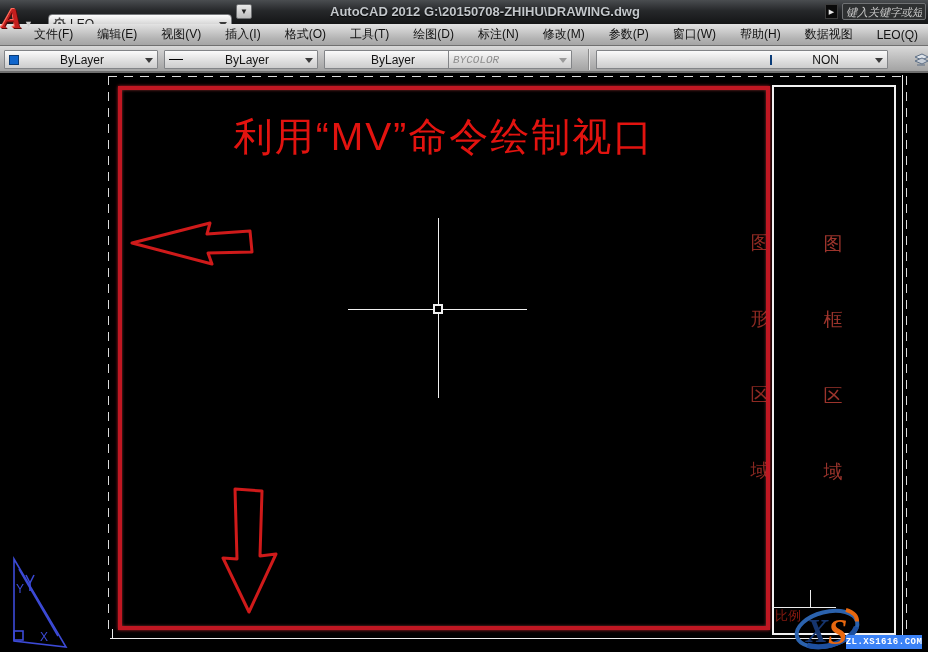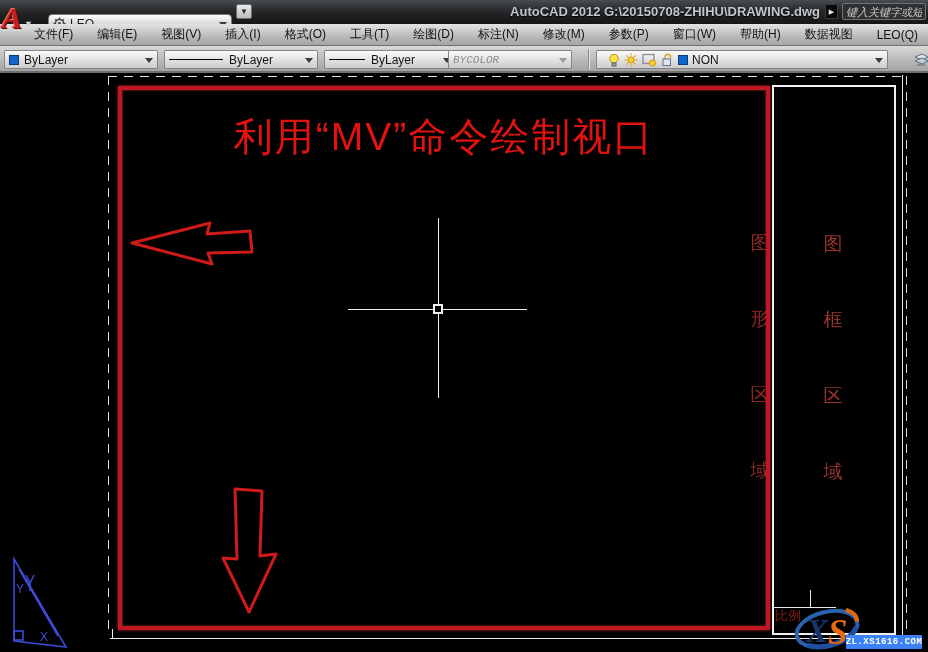--- a/index.html
+++ b/index.html
@@ -18,21 +18,21 @@
   .alogo .acaret{color:#cfcfcf;font-size:9px;margin:18px 0 0 2px;}
   .ws-combo{position:absolute;left:48px;top:14px;width:184px;height:19px;
     background:linear-gradient(180deg,#fdfdfd,#d9d9d9 50%,#c2c2c2);
     border:1px solid #77797c;border-radius:4px;display:flex;align-items:center;
     padding:0 4px;font-size:12px;color:#1c1c1c;text-align:right;}
   .ws-combo .wsname{margin-left:4px;}
   .ws-combo .arrow{margin-left:auto;}
   .qa-more{position:absolute;left:236px;top:4px;width:16px;height:15px;
     background:linear-gradient(180deg,#e9e9e9,#bdbdbd);border:1px solid #6e7072;
     border-radius:2px;font-size:8px;color:#222;display:flex;align-items:center;justify-content:center;}
-  .win-title{position:absolute;left:330px;top:4px;width:490px;text-align:right;
+  .win-title{position:absolute;left:330px;top:4px;width:490px;text-align:left;
     font-size:13px;font-weight:bold;color:#c3c7cb;white-space:nowrap;
     text-shadow:0 1px 1px #000;}
   .play-btn{position:absolute;right:90px;top:4px;width:13px;height:15px;background:#0a0a0a;
     border:1px solid #3c3c3c;color:#e8e8e8;font-size:7px;display:flex;align-items:center;justify-content:center;}
   .search-box{position:absolute;right:2px;top:3px;width:84px;height:17px;
     background:#2e3031;border:1px solid #707274;border-radius:2px;
     color:#c9c9c9;font-size:11px;font-style:italic;padding:0 3px;outline:none;
     font-family:"Liberation Sans",sans-serif;}
   .search-box::placeholder{color:#c9c9c9;opacity:1;}
 
@@ -42,21 +42,21 @@
     border-bottom:1px solid #707070;display:flex;align-items:center;
     justify-content:space-between;padding:0 8px 0 32px;}
   .menu-item{font-size:12px;color:#121212;white-space:nowrap;padding:2px 2px;cursor:default;}
 
   
   .toolbar{position:absolute;left:0;top:46px;width:928px;height:27px;
     background:linear-gradient(180deg,#d9d9d9,#b5b5b5 65%,#a3a3a3);
     border-bottom:2px solid #6f6f6f;}
   .combo{position:absolute;top:4px;height:19px;border:1px solid #828487;border-radius:1px;
     background:linear-gradient(180deg,#fbfbfb,#dedede 60%,#cdcdcd);
-    display:flex;align-items:center;font-size:12px;color:#141414;padding:0 4px;}
+    display:flex;align-items:center;font-size:12px;color:#141414;padding:0 4px;gap:36px;}
   .combo .arrow{margin-left:auto;}
   .arrow{width:0;height:0;border:4px solid transparent;border-top:5px solid #3a3a3a;margin-top:5px;}
   .arrow.dim{border-top-color:#9a9a9a;}
   .swatch{width:10px;height:10px;background:#1166cc;border:1px solid #0a3c78;margin-right:5px;}
   .ltline{height:1px;background:#000;margin-right:6px;}
   .vdiv{position:absolute;top:3px;width:2px;height:21px;
     border-left:1px solid #8a8a8a;border-right:1px solid #e6e6e6;}
   .tbtn{position:absolute;top:4px;width:24px;height:20px;display:flex;align-items:center;justify-content:center;}
   .byc{font-family:"Liberation Mono",monospace;font-size:11px;color:#8e8e8e;}
 

